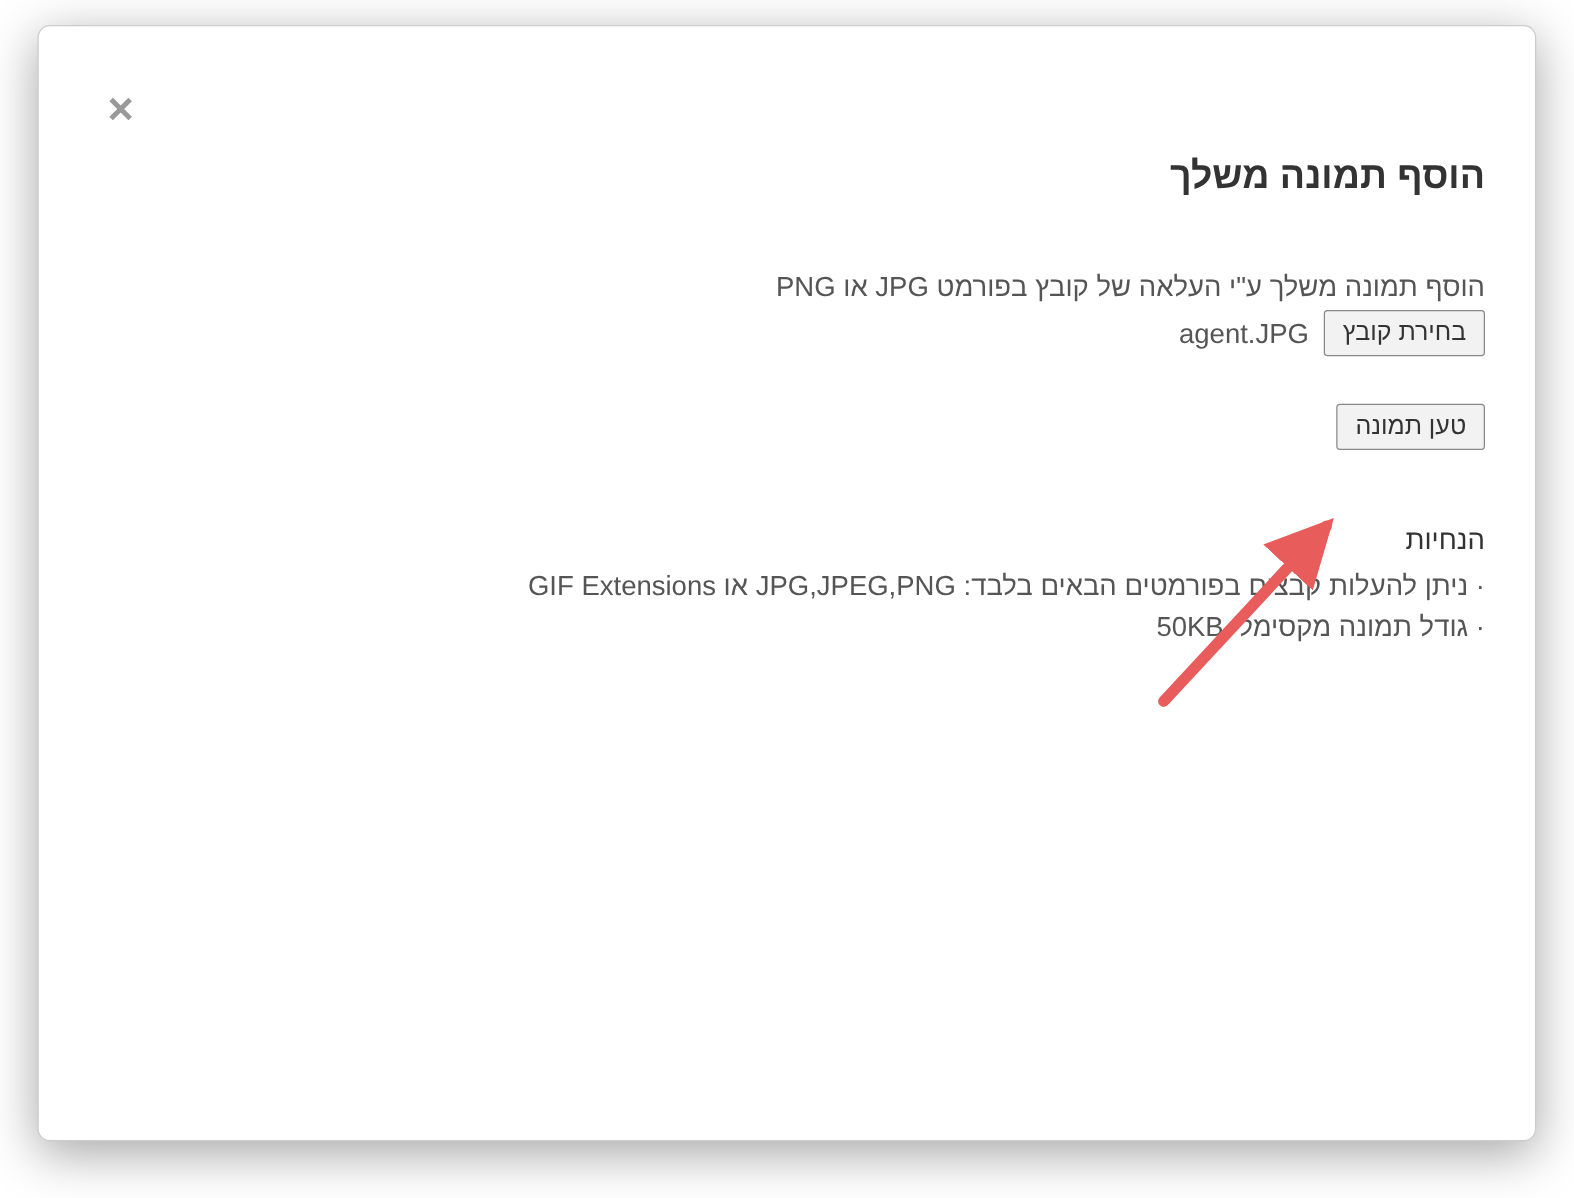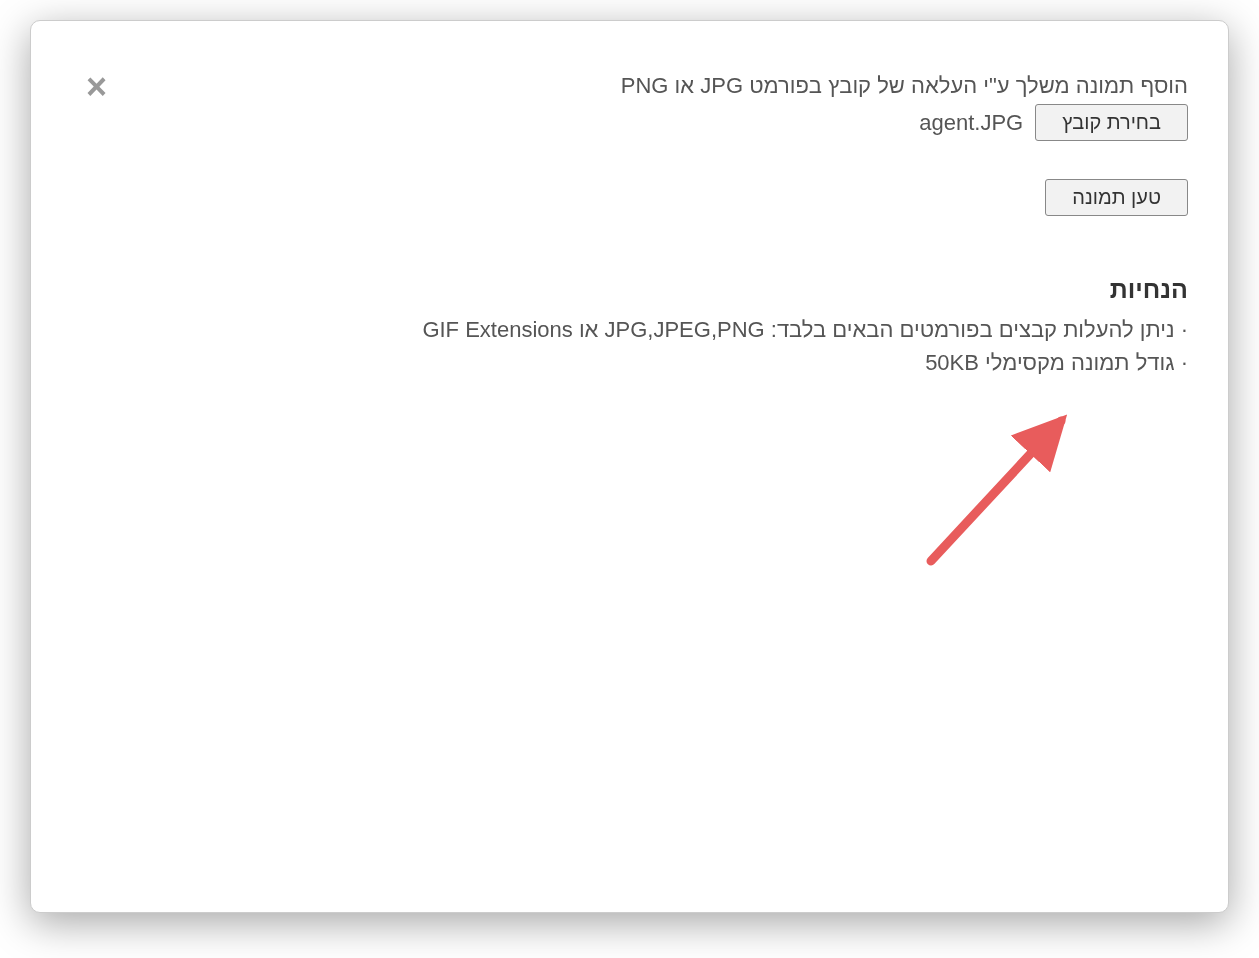--- a/index.html
+++ b/index.html
@@ -59,38 +59,38 @@
     .file-row {
       display: flex;
       align-items: center;
       gap: 12px;
       margin-bottom: 38px;
     }
     .btn {
       background: #f2f2f2;
       border: 1px solid #888;
       border-radius: 3px;
-      padding: 6px 26px;
+      padding: 6px 14px;
       font-size: 20px;
       color: #333;
       cursor: pointer;
       font-family: inherit;
     }
     .file-name {
       font-size: 22px;
       color: #555;
       direction: ltr;
     }
     .load-row {
       margin-bottom: 55px;
       text-decoration: underline;
     }
     .guidelines-title {
-      font-size: 25px;
-      font-weight: 700;
+      font-size: 22px;
+      font-weight: 400;
       color: #333;
       margin-bottom: 4px;
     }
     .guidelines-list {
       font-size: 22px;
       color: #555;
       line-height: 1.5;
     }
     .guidelines-list .item::before {
       content: "· ";
@@ -101,20 +101,21 @@
       left: 870px;
       pointer-events: none;
     }
   </style>
 </head>
 <body>
 
 <div class="modal">
   <div class="close-btn">×</div>
 
+  <h2 class="modal-title">הוסף תמונה משלך</h2>
 
   <div class="content">
     <div class="instruction">הוסף תמונה משלך ע"י העלאה של קובץ בפורמט JPG או PNG</div>
 
     <div class="file-row">
       <button class="btn">בחירת קובץ</button>
       <span class="file-name">agent.JPG</span>
     </div>
 
     <div class="load-row">

